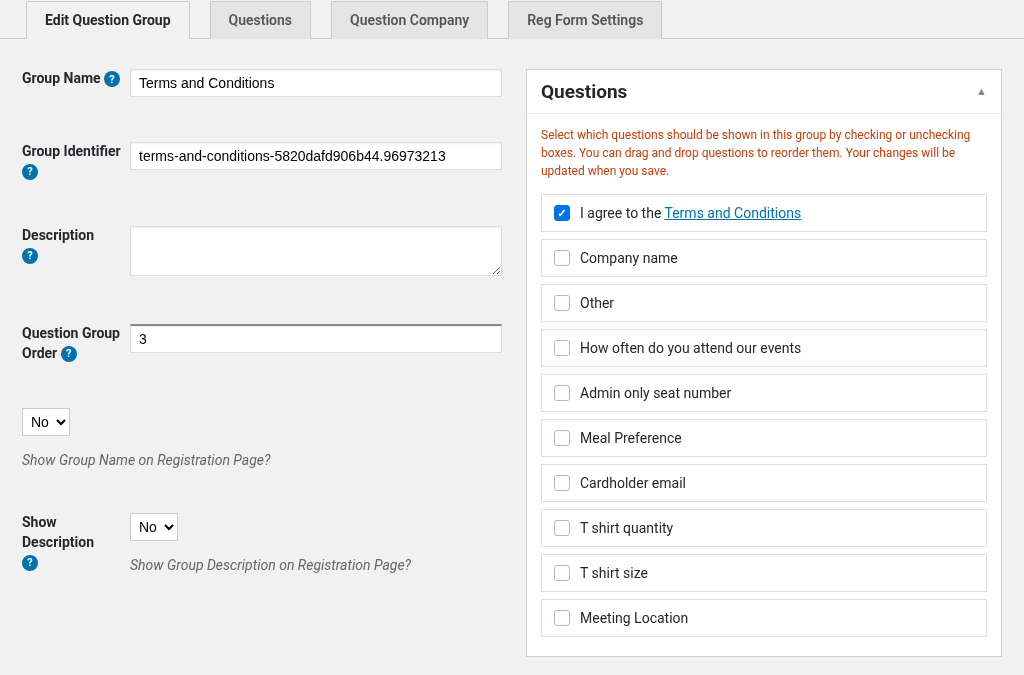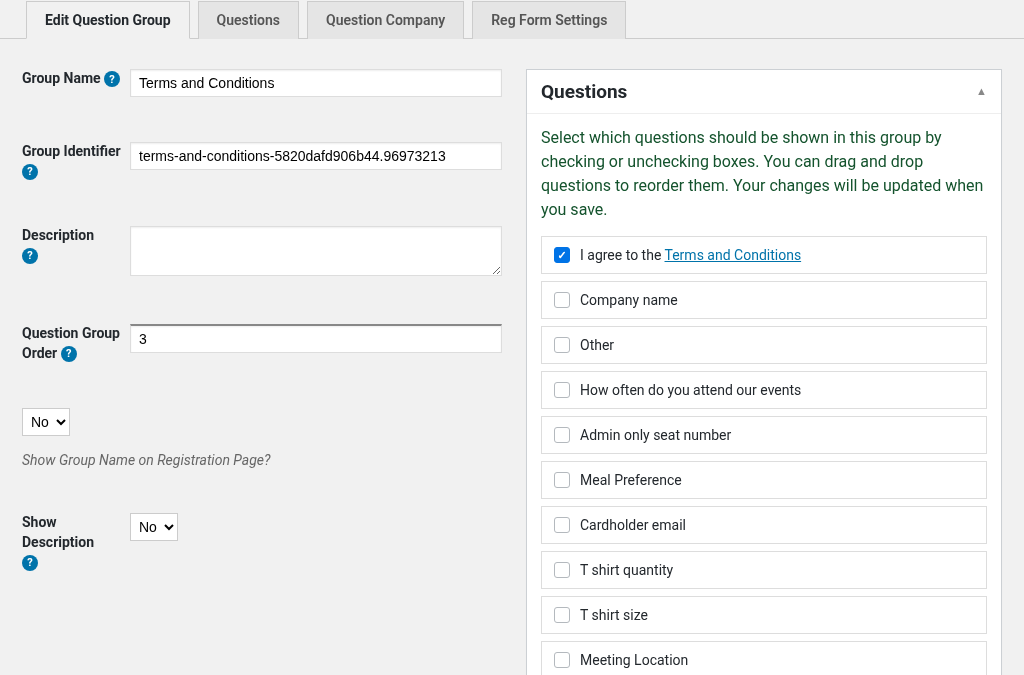--- a/index.html
+++ b/index.html
@@ -13,21 +13,21 @@
     display: flex;
     border-bottom: 1px solid #ccc;
     padding-left: 26px;
     padding-top: 0;
   }
   .tab {
     padding: 10px 18px;
     background: #e5e5e5;
     border: 1px solid #ccc;
     border-bottom: none;
-    margin-right: 8px;
+    margin-right: 20px;
     font-size: 14px;
     font-weight: 600;
     color: #555;
     cursor: pointer;
     position: relative;
     top: 1px;
   }
   .tab.active {
     background: #f1f1f1;
     border-bottom: 1px solid #f1f1f1;
@@ -125,22 +125,22 @@
   }
   .collapse-icon {
     color: #888;
     font-size: 11px;
     cursor: pointer;
   }
   .panel-body {
     padding: 12px 14px;
   }
   .panel-desc {
-    color: #14532d;
-    font-size: 16px;
+    color: #c2410c;
+    font-size: 12px;
     line-height: 1.5;
     margin-bottom: 14px;
   }
   .q-item {
     border: 1px solid #ddd;
     padding: 10px 12px;
     margin-bottom: 7px;
     display: flex;
     align-items: flex-end;
     gap: 10px;
@@ -239,20 +239,21 @@
 
     <div class="field-row">
       <div class="field-label">
         <span>Show Description</span><br>
         <span class="help-icon">?</span>
       </div>
       <div class="field-input">
         <select>
           <option>No</option>
         </select>
+        <div class="hint">Show Group Description on Registration Page?</div>
       </div>
     </div>
 
   </div>
 
   <div class="right-col">
     <div class="panel">
       <div class="panel-header">
         <div class="panel-title">Questions</div>
         <div class="collapse-icon">▲</div>

